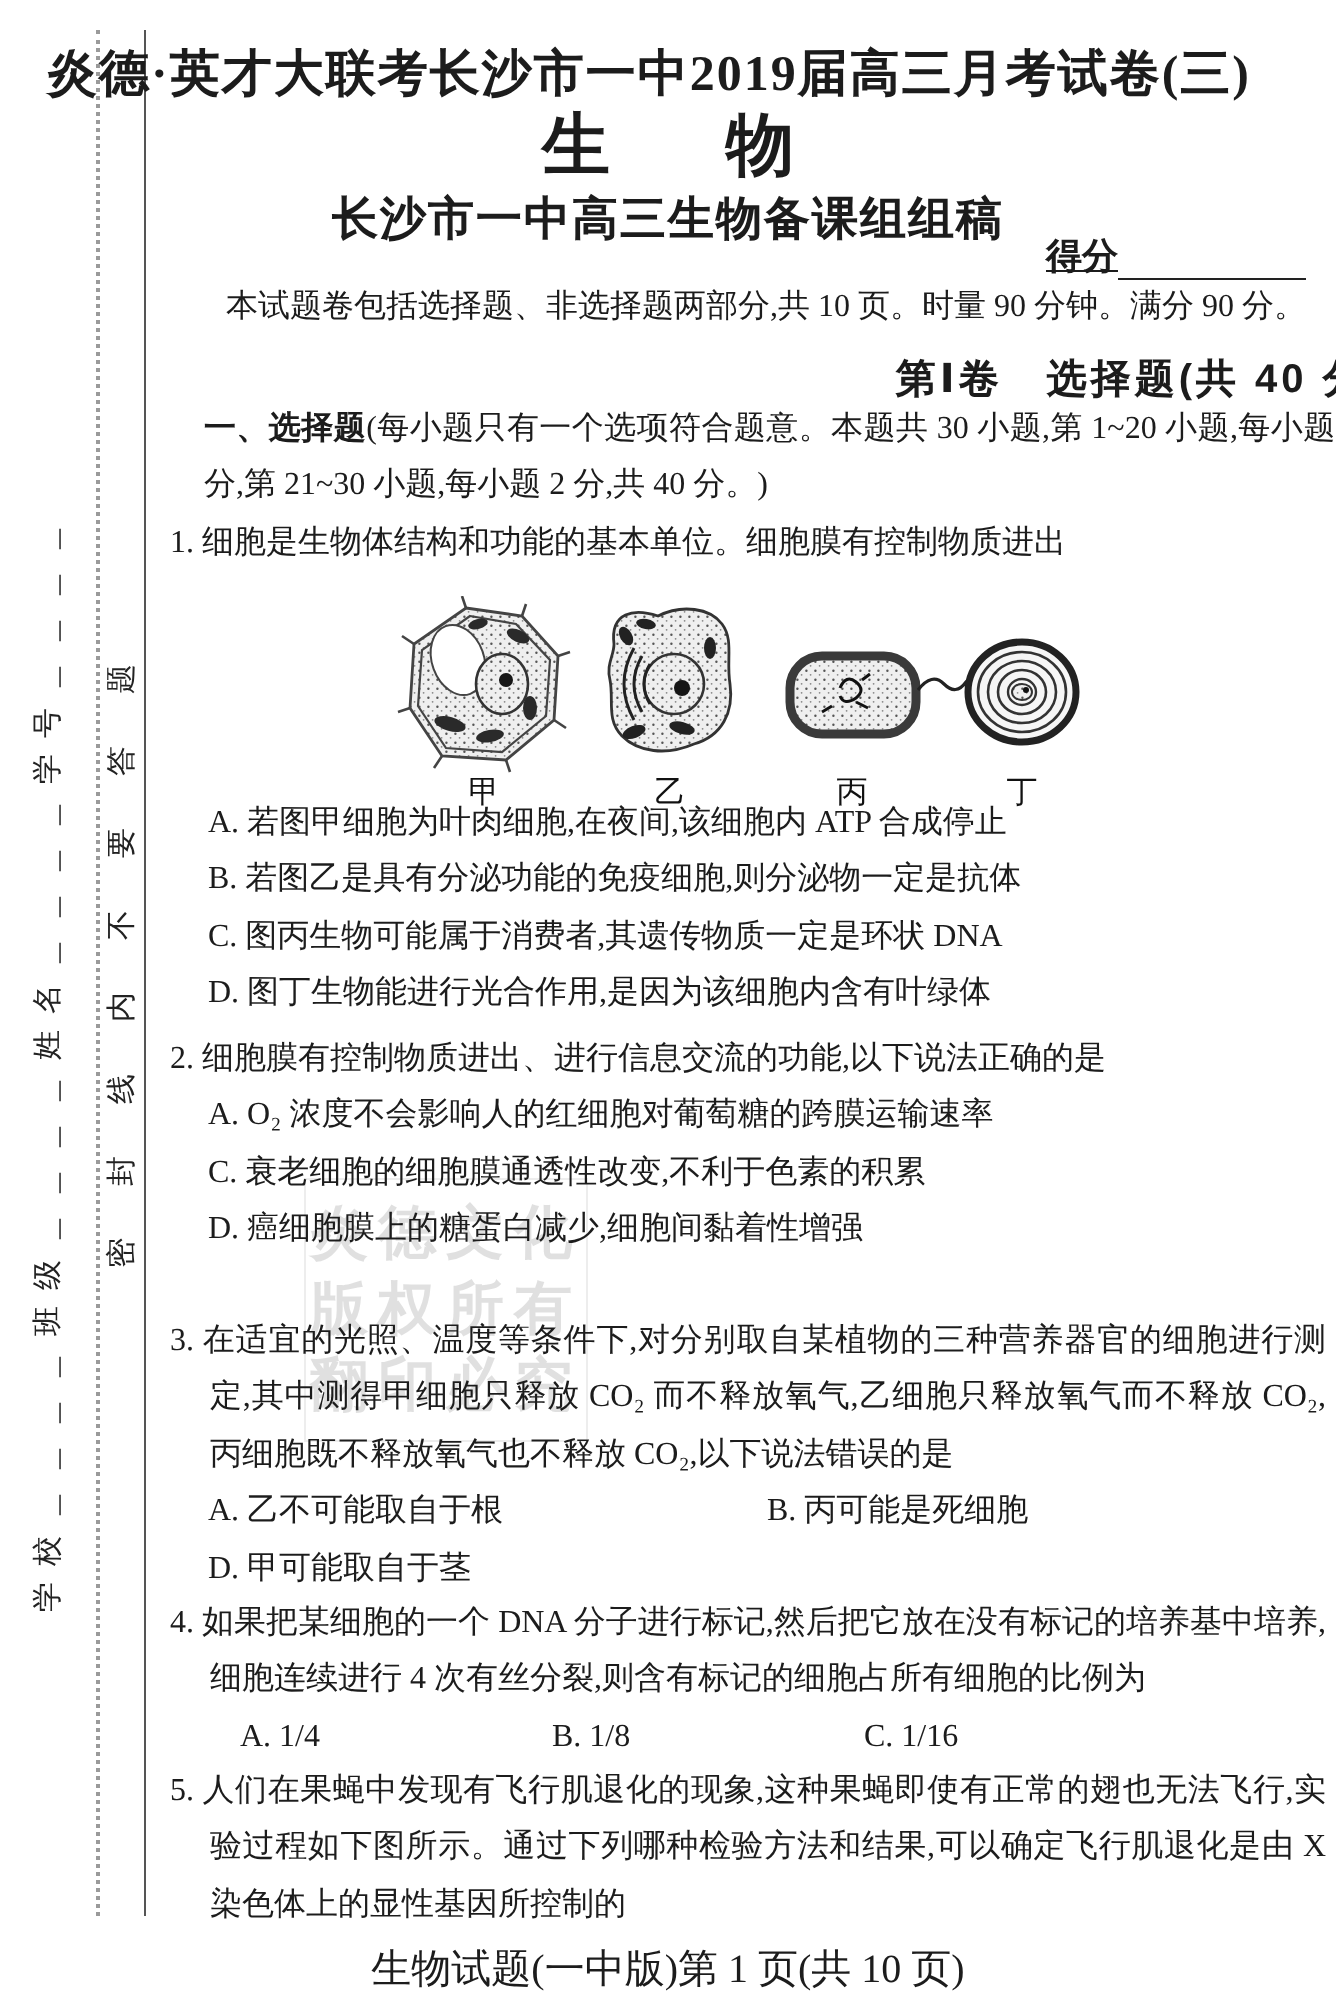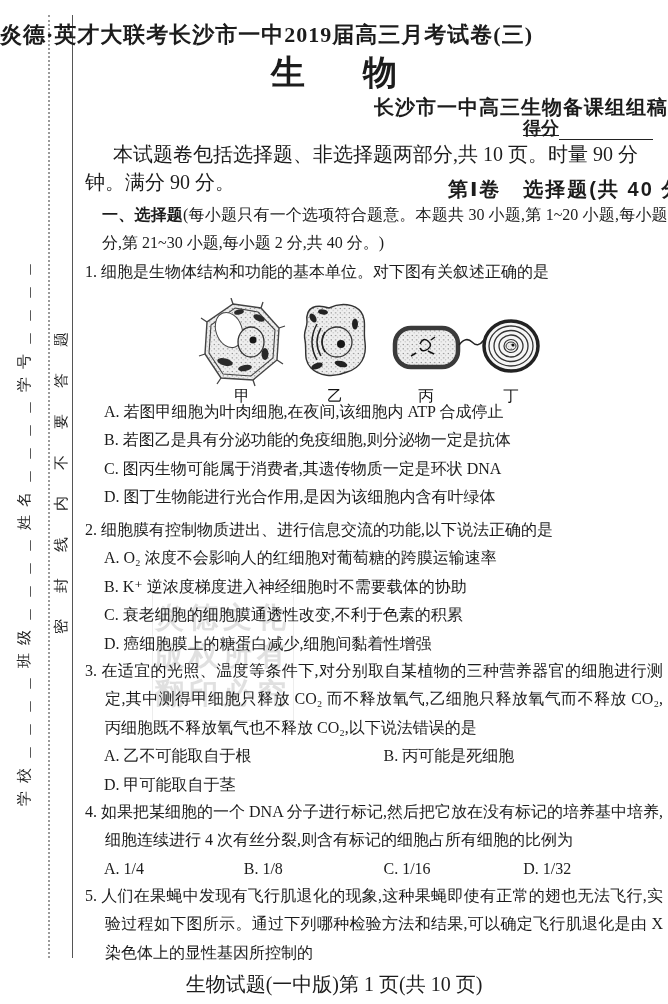--- a/index.html
+++ b/index.html
@@ -7,42 +7,42 @@
         font-family:"Liberation Serif","DejaVu Serif",serif;color:#1c1c1c;}
   
   .seal-dotted{position:absolute;left:48px;top:15px;height:943px;width:0;border-left:2px dotted #9a9a9a;}
   .seal-solid{position:absolute;left:72px;top:15px;height:943px;width:0;border-left:1.5px solid #555;}
   .seal-text{position:absolute;left:61px;top:470px;transform:translate(-50%,-50%) rotate(-90deg);
              white-space:nowrap;font-size:15px;letter-spacing:26px;color:#222;
              font-family:"Liberation Sans","DejaVu Sans",sans-serif;}
   .fields-text{position:absolute;left:24px;top:530px;transform:translate(-50%,-50%) rotate(-90deg);
              white-space:nowrap;font-size:15px;letter-spacing:8px;color:#222;}
   
-  .exam-title{position:absolute;left:0;top:20px;width:649px;
-              font-size:22px;font-weight:bold;letter-spacing:1px;}
+  .exam-title{position:absolute;left:0;top:20px;width:649px;text-align:center;
+              font-size:25px;font-weight:bold;letter-spacing:1px;}
   .subject{position:absolute;left:0;top:50px;width:668px;display:flex;justify-content:center;gap:58px;
            font-family:"Liberation Sans","DejaVu Sans",sans-serif;font-size:34px;font-weight:bold;}
-  .team{position:absolute;left:0;top:94px;width:668px;text-align:right;
-        font-family:"Liberation Sans","DejaVu Sans",sans-serif;font-size:20px;font-weight:bold;letter-spacing:1px;}
+  .team{position:absolute;left:0;top:94px;width:668px;text-align:center;
+        font-family:"Liberation Sans","DejaVu Sans",sans-serif;font-size:23px;font-weight:bold;letter-spacing:1px;}
   .score{position:absolute;left:523px;top:116px;font-family:"Liberation Sans","DejaVu Sans",sans-serif;
          font-size:18px;font-weight:bold;text-decoration:underline;}
   .score-blank{display:inline-block;width:94px;height:17px;border-bottom:1.5px solid #222;vertical-align:bottom;}
-  .intro{position:absolute;left:85px;top:140px;width:578px;font-size:20px;line-height:28.4px;text-indent:28px;}
+  .intro{position:absolute;left:85px;top:140px;width:578px;font-size:16px;line-height:28.4px;text-indent:28px;}
   .sec-title{position:absolute;left:0;top:176px;width:668px;text-align:right;font-size:20px;font-weight:bold;
              letter-spacing:2px;font-family:"Liberation Sans","DejaVu Sans",sans-serif;padding-left:24px;}
   .instr{position:absolute;left:85px;top:201px;width:578px;font-size:16px;line-height:28.4px;text-align:justify;margin-left:17px;}
   .instr b{font-family:"Liberation Sans","DejaVu Sans",sans-serif;}
   
   .q{position:absolute;left:85px;width:578px;font-size:16px;line-height:28.4px;text-align:justify;z-index:2;}
   .hang{padding-left:20px;text-indent:-20px;}
   .num{margin-right:4px;}
   .opt{padding-left:19px;}
   .optrow{display:flex;padding-left:19px;}
   .optcell{width:280px;}
-  .optcell4{width:140px;}
+  .optcell4{width:140px;margin-left:16px;}
   
   .fig{position:absolute;left:195px;top:298px;z-index:2;}
   .fig text{font-size:15.5px;fill:#111;font-family:"Liberation Serif","DejaVu Serif",serif;}
   
   .watermark{position:absolute;left:152px;top:576px;width:140px;padding:8px 0;text-align:center;
              color:rgba(60,60,60,0.16);border:1px solid rgba(0,0,0,0.07);
              font-family:"Liberation Sans","DejaVu Sans",sans-serif;
              font-size:29px;line-height:38px;letter-spacing:5px;font-weight:bold;z-index:1;margin-top:13px;}
   .footer{position:absolute;left:0;top:971px;width:668px;text-align:center;font-size:20px;z-index:2;}
 </style>
@@ -72,21 +72,21 @@
     <span>得分</span><span class="score-blank"></span>
   </div>
   <div class="intro">本试题卷包括选择题、非选择题两部分,共 10 页。时量 90 分钟。满分 90 分。</div>
 
   <div class="sec-title">第Ⅰ卷　选择题(共 40 分)</div>
   <div class="instr">
     <b>一、选择题</b><span>(每小题只有一个选项符合题意。本题共 30 小题,第 1~20 小题,每小题 1 分,第 21~30 小题,每小题 2 分,共 40 分。)</span>
   </div>
 
   <div class="q hang" style="top:258px">
-    <span class="num">1.</span><span>细胞是生物体结构和功能的基本单位。对下图有关叙述正确的是</span>
+    <span class="num">1.</span><span>细胞是生物体结构和功能的基本单位。细胞膜有控制物质进出</span>
   </div>
 
   <svg class="fig" width="362" height="110" viewBox="0 0 362 110">
     <defs>
       <pattern id="stip" width="4.5" height="4.5" patternUnits="userSpaceOnUse">
         <rect width="4.5" height="4.5" fill="#efefef"></rect>
         <circle cx="1.2" cy="1.4" r="0.6" fill="#555"></circle>
         <circle cx="3.3" cy="3.4" r="0.45" fill="#888"></circle>
       </pattern>
     </defs>
@@ -143,21 +143,20 @@
     <div class="opt">B. 若图乙是具有分泌功能的免疫细胞,则分泌物一定是抗体</div>
     <div class="opt">C. 图丙生物可能属于消费者,其遗传物质一定是环状 DNA</div>
     <div class="opt">D. 图丁生物能进行光合作用,是因为该细胞内含有叶绿体</div>
   </div>
 
   <div class="q" style="top:516px">
     <div class="hang">
       <span class="num">2.</span><span>细胞膜有控制物质进出、进行信息交流的功能,以下说法正确的是</span>
     </div>
     <div class="opt">A. O₂ 浓度不会影响人的红细胞对葡萄糖的跨膜运输速率</div>
-    <div class="opt">B. K⁺ 逆浓度梯度进入神经细胞时不需要载体的协助</div>
     <div class="opt">C. 衰老细胞的细胞膜通透性改变,不利于色素的积累</div>
     <div class="opt">D. 癌细胞膜上的糖蛋白减少,细胞间黏着性增强</div>
   </div>
 
   <div class="q" style="top:657px">
     <div class="hang">
       <span class="num">3.</span><span>在适宜的光照、温度等条件下,对分别取自某植物的三种营养器官的细胞进行测定,其中测得甲细胞只释放 CO₂ 而不释放氧气,乙细胞只释放氧气而不释放 CO₂,丙细胞既不释放氧气也不释放 CO₂,以下说法错误的是</span>
     </div>
     <div class="optrow">
       <div class="optcell">A. 乙不可能取自于根</div>
@@ -169,21 +168,20 @@
   </div>
 
   <div class="q" style="top:798px">
     <div class="hang">
       <span class="num">4.</span><span>如果把某细胞的一个 DNA 分子进行标记,然后把它放在没有标记的培养基中培养,细胞连续进行 4 次有丝分裂,则含有标记的细胞占所有细胞的比例为</span>
     </div>
     <div class="optrow">
       <div class="optcell4">A. 1/4</div>
       <div class="optcell4">B. 1/8</div>
       <div class="optcell4">C. 1/16</div>
-      <div class="optcell4">D. 1/32</div>
     </div>
   </div>
 
   <div class="q" style="top:882px">
     <div class="hang">
       <span class="num">5.</span><span>人们在果蝇中发现有飞行肌退化的现象,这种果蝇即使有正常的翅也无法飞行,实验过程如下图所示。通过下列哪种检验方法和结果,可以确定飞行肌退化是由 X 染色体上的显性基因所控制的</span>
     </div>
   </div>
 
   <div class="footer">生物试题(一中版)第 1 页(共 10 页)</div>

